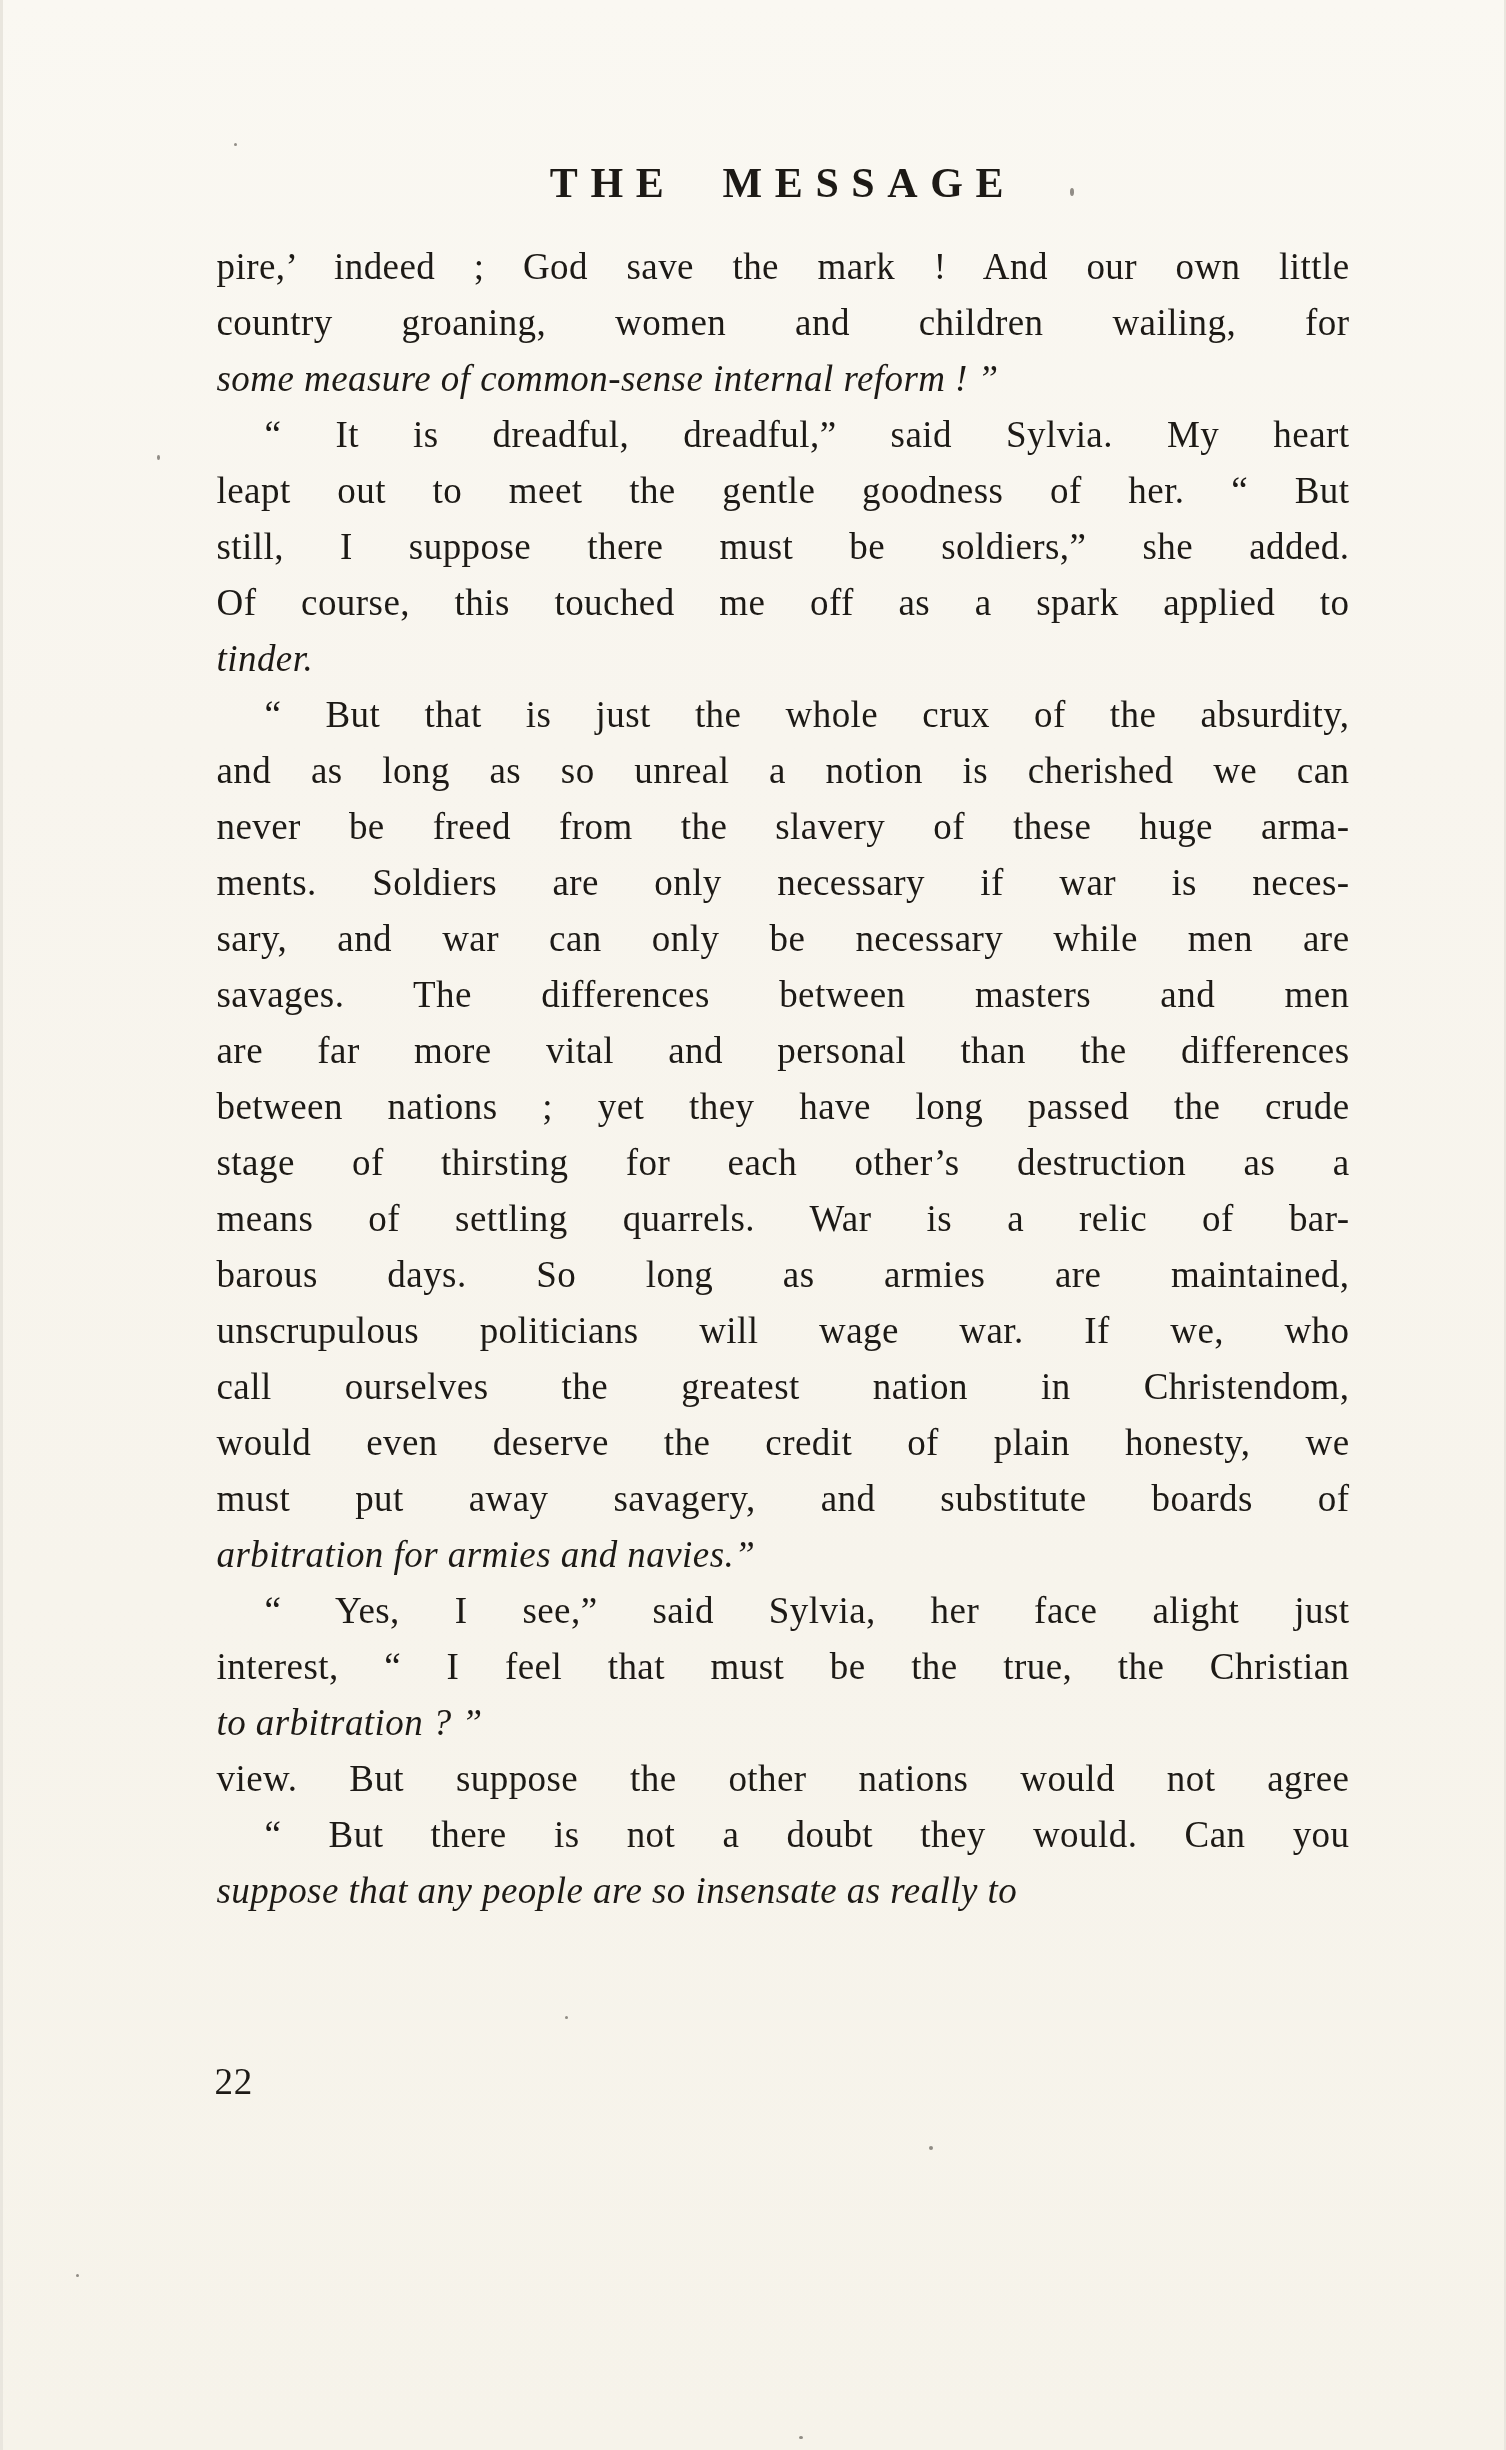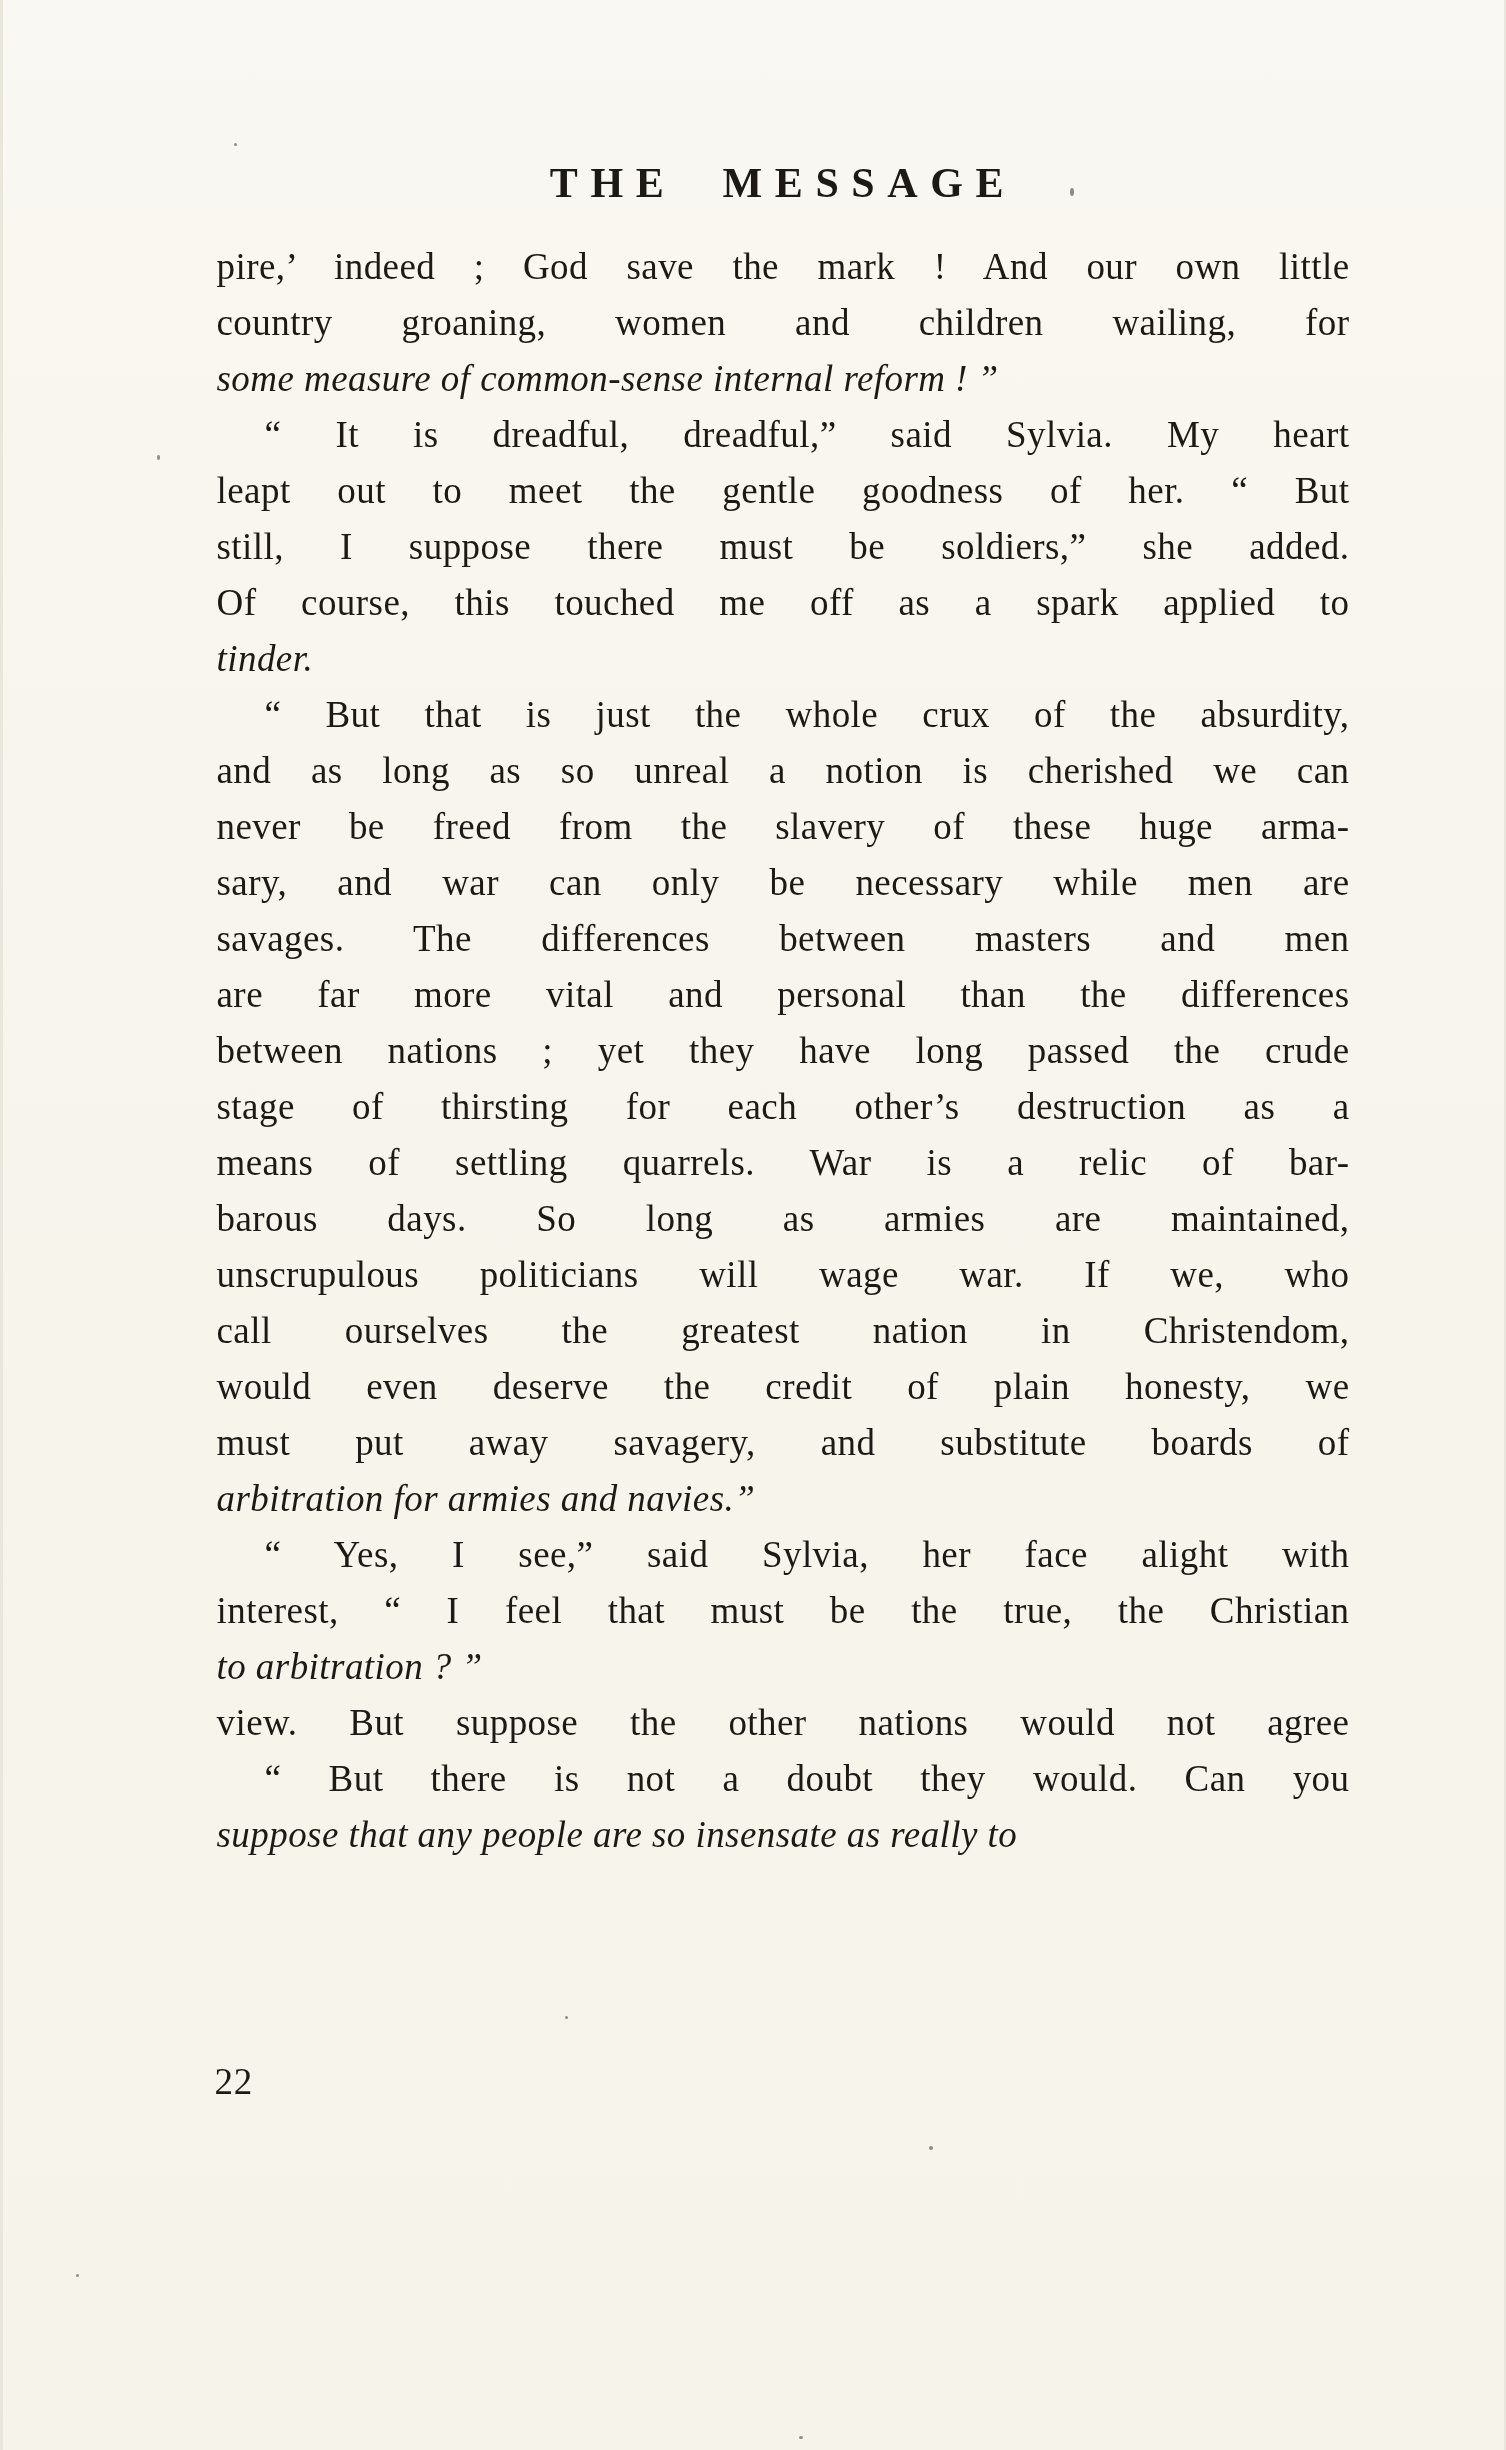--- a/index.html
+++ b/index.html
@@ -109,35 +109,36 @@
         <div class="line indent">“ It is dreadful, dreadful,” said Sylvia. My heart</div>
         <div class="line">leapt out to meet the gentle goodness of her. “ But</div>
         <div class="line">still, I suppose there must be soldiers,” she added.</div>
         <div class="line">Of course, this touched me off as a spark applied to</div>
         <div class="line last">tinder.</div>
       </div>
       <div class="paragraph">
         <div class="line indent">“ But that is just the whole crux of the absurdity,</div>
         <div class="line">and as long as so unreal a notion is cherished we can</div>
         <div class="line">never be freed from the slavery of these huge arma-</div>
+        <div class="line">ments. Soldiers are only necessary if war is neces-</div>
         <div class="line">sary, and war can only be necessary while men are</div>
         <div class="line">savages. The differences between masters and men</div>
         <div class="line">are far more vital and personal than the differences</div>
         <div class="line">between nations ; yet they have long passed the crude</div>
         <div class="line">stage of thirsting for each other’s destruction as a</div>
         <div class="line">means of settling quarrels. War is a relic of bar-</div>
         <div class="line">barous days. So long as armies are maintained,</div>
         <div class="line">unscrupulous politicians will wage war. If we, who</div>
         <div class="line">call ourselves the greatest nation in Christendom,</div>
         <div class="line">would even deserve the credit of plain honesty, we</div>
         <div class="line">must put away savagery, and substitute boards of</div>
         <div class="line last">arbitration for armies and navies.”</div>
       </div>
       <div class="paragraph">
-        <div class="line indent">“ Yes, I see,” said Sylvia, her face alight with</div>
+        <div class="line indent">“ Yes, I see,” said Sylvia, her face alight just</div>
         <div class="line">interest, “ I feel that must be the true, the Christian</div>
         <div class="line last">to arbitration ? ”</div>
         <div class="line">view. But suppose the other nations would not agree</div>
       </div>
       <div class="paragraph">
         <div class="line indent">“ But there is not a doubt they would. Can you</div>
         <div class="line last">suppose that any people are so insensate as really to</div>
       </div>
     </div>
 

